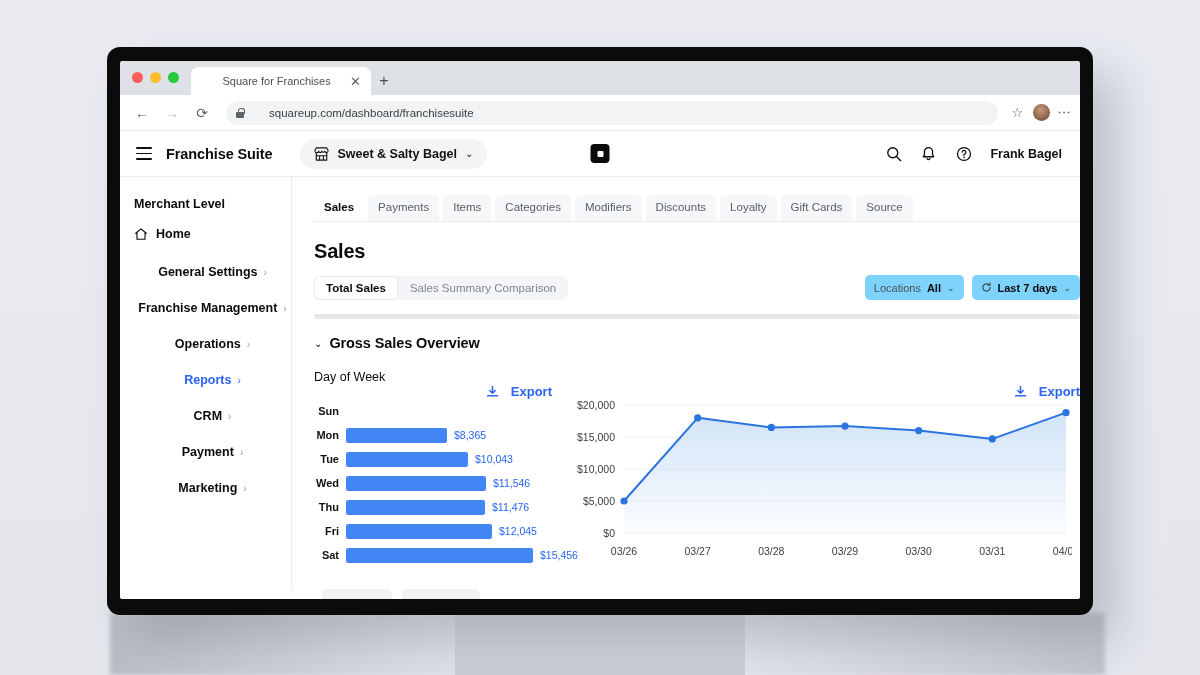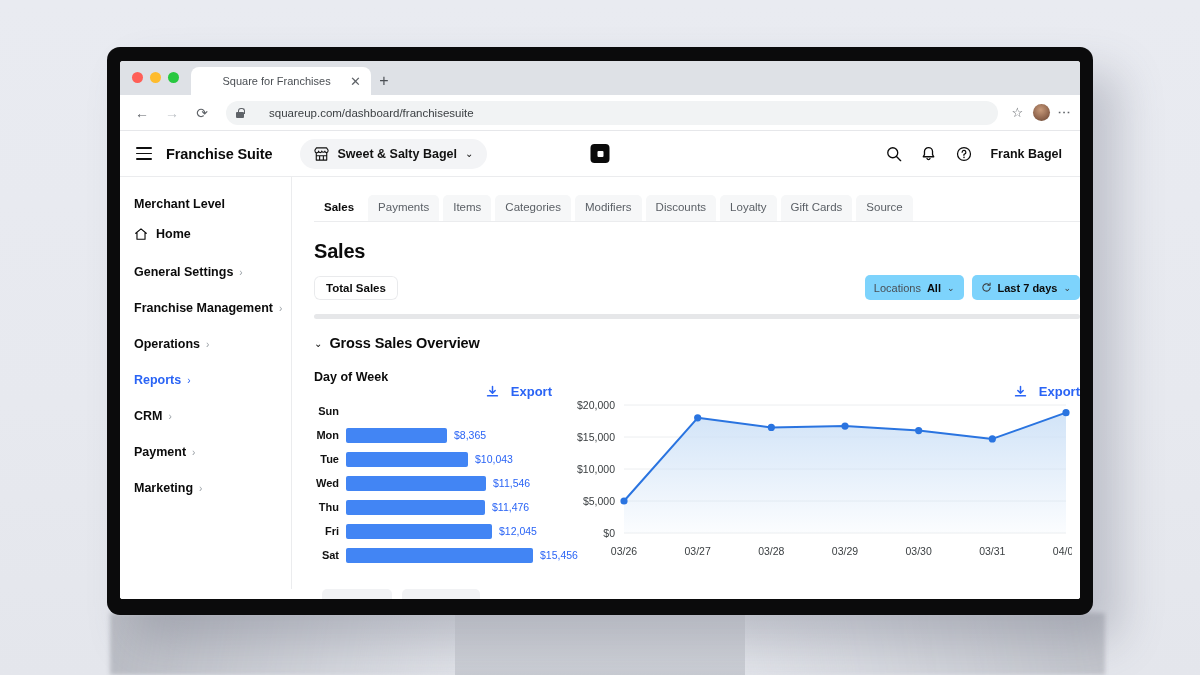--- a/index.html
+++ b/index.html
@@ -112,21 +112,21 @@
   
   .sidebar {
     width: 172px; flex: none; border-right: 1px solid #ebecee; padding: 20px 0 0 14px;
     background: #fff;
   }
   .side-head { font-size: 12.5px; font-weight: 700; color: #0b0b0b; margin-bottom: 16px; }
   .side-home { display: flex; align-items: center; gap: 8px; margin-bottom: 24px; }
   .side-home .lbl { font-size: 12.5px; font-weight: 700; color: #0b0b0b; }
   .side-item {
     display: flex; align-items: center; gap: 6px; margin-bottom: 22px;
-    font-size: 12.5px; font-weight: 700; color: #0b0b0b;
+    font-size: 12.5px; font-weight: 700; color: #0b0b0b; justify-content: center;
   }
   .side-item .arr { font-size: 10px; color: #9aa0a6; font-weight: 400; }
   .side-item.active { color: #2a64f5; }
   .side-item.active .arr { color: #2a64f5; }
 
   
   .main { flex: 1; min-width: 0; padding: 18px 0 0 22px; overflow: hidden; }
 
   .tabs { display: flex; gap: 2px; border-bottom: 1px solid #ebecee; padding-bottom: 0; }
   .tab-item {
@@ -154,21 +154,21 @@
 
   .section-head { display: flex; align-items: center; gap: 7px; margin: 16px 0 0 0; }
   .section-head .caret { font-size: 10px; color: #0b0b0b; }
   .section-head .txt { font-size: 14.5px; font-weight: 700; color: #0b0b0b; letter-spacing: -.1px; }
 
   .charts { display: flex; margin-top: 16px; gap: 10px; }
   .chart-left { width: 238px; flex: none; }
   .chart-right { flex: 1; min-width: 0; }
 
   .chart-head { display: flex; align-items: center; height: 20px; }
-  .chart-head .lbl { font-size: 12.5px; font-weight: 700; color: #0b0b0b; }
+  .chart-head .lbl { font-size: 12.5px; font-weight: 400; color: #0b0b0b; }
   .export { margin-left: auto; display: flex; align-items: center; gap: 12px;
             font-size: 13px; font-weight: 700; color: #2a64f5; margin-top: 28px; }
   .dl-icon { width: 13px; height: 13px; display: block; }
 
   
   .bars { margin-top: 12px; }
   .bar-row { display: flex; align-items: center; height: 24px; gap: 7px; }
   .bar-label { width: 25px; text-align: right; font-size: 11px; font-weight: 700; color: #111; }
   .bar-track { flex: 1; position: relative; height: 24px; display: flex; align-items: center; }
   .bar-fill { height: 15px; background: #4285f4; border-radius: 2px; }
@@ -320,20 +320,21 @@
             <div class="tab-item">Loyalty</div>
             <div class="tab-item">Gift Cards</div>
             <div class="tab-item">Source</div>
           </div>
 
           <div class="page-title">Sales</div>
 
           <div class="subrow">
             <div class="pill-group">
               <div class="pill active">Total Sales</div>
+              <div class="pill">Sales Summary Comparison</div>
             </div>
             <div class="filters">
               <div class="filter">
                 <span>Locations</span>
                 <b>All</b>
                 <span class="c">⌄</span>
               </div>
               <div class="filter">
                 <svg width="11" height="11" viewBox="0 0 12 12">
                   <path d="M10 6a4 4 0 1 1-1.3-3" fill="none" stroke="#3c4043" stroke-width="1.2" stroke-linecap="round"></path>

